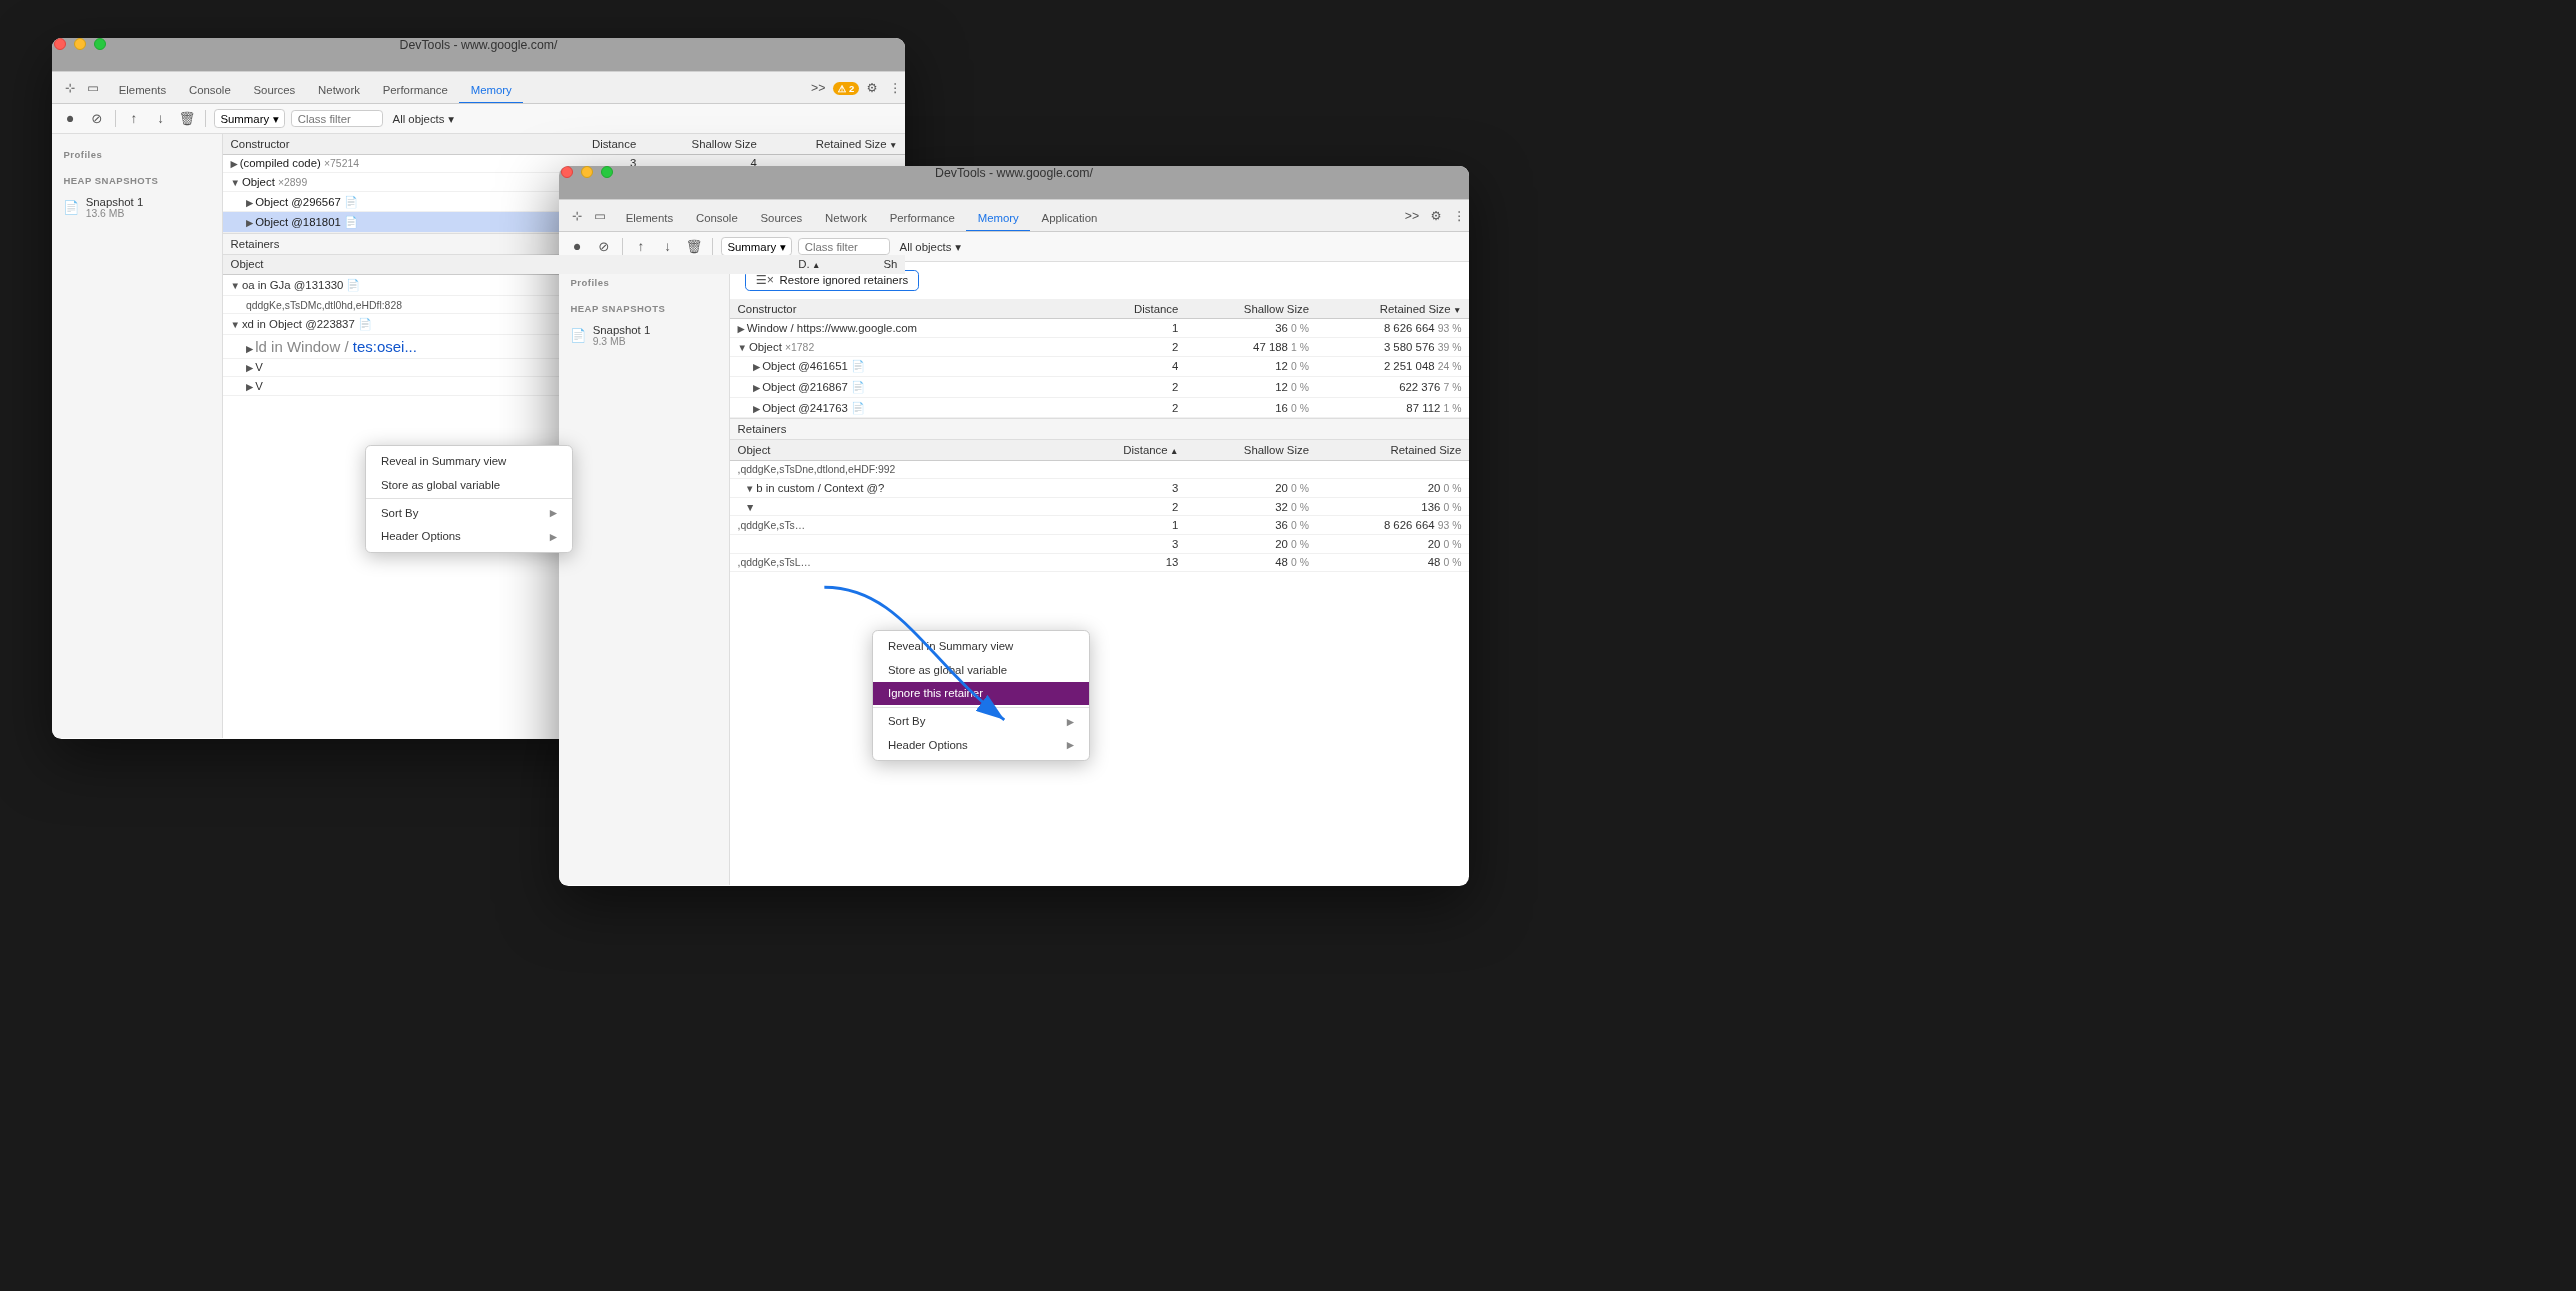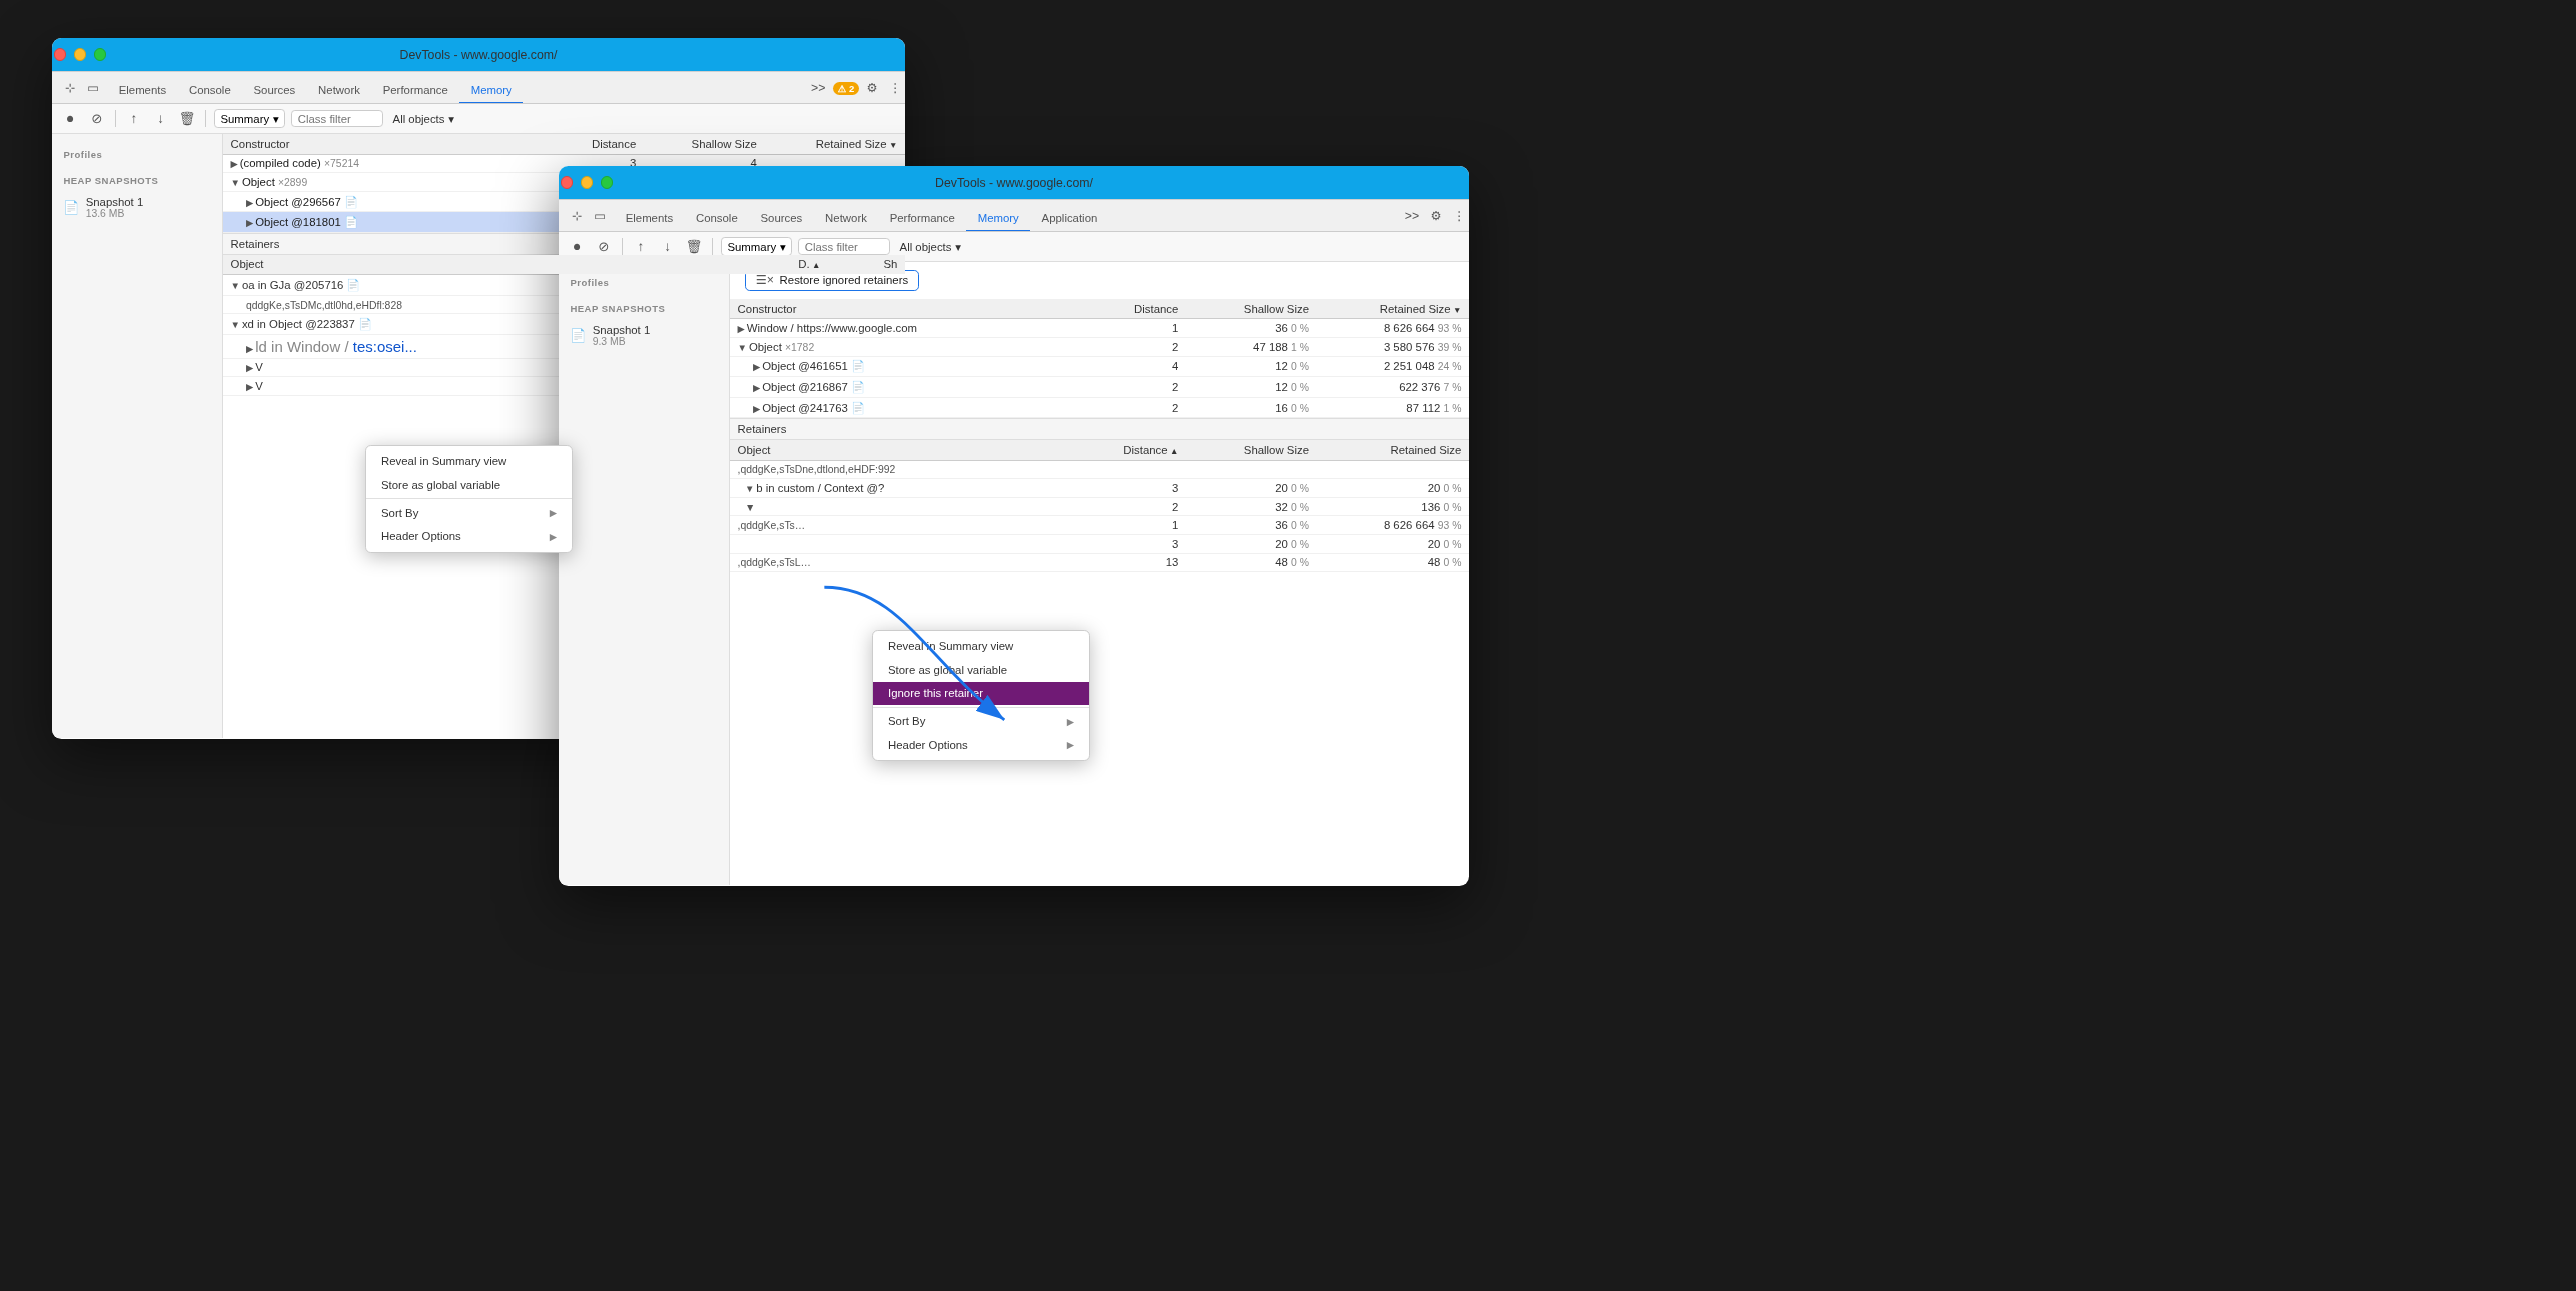--- a/index.html
+++ b/index.html
@@ -17,24 +17,24 @@
     .devtools-window {
       background: #ffffff;
       border-radius: 9.5px;
       box-shadow: 0 19px 57px rgba(0,0,0,0.5);
       overflow: hidden;
       position: absolute;
     }
 
     
     .title-bar {
-      background: #0ea5e9;
+      background: #a3a3a3;
       height: 34px;
       display: flex;
-      align-items: center;
+      align-items: flex-start;
       padding: 0 2px;
       border-bottom: 0.9px solid #d0d0d0;
       position: relative;
     }
     .traffic-lights {
       display: flex;
       gap: 7.6px;
       align-items: center;
     }
     .traffic-light {
@@ -480,21 +480,21 @@
         <table>
           <thead>
             <tr>
               <th class="col-constructor">Object</th>
               <th style="width:47px; text-align:right;" class="sort-asc">D.</th>
               <th style="width:47px; text-align:right;">Sh</th>
             </tr>
           </thead>
           <tbody>
             <tr>
-              <td><span class="expand-arrow">▼</span><span>oa in GJa @205716 📄</span></td>
+              <td><span class="expand-arrow">▼</span><span>oa in GJa @131330 📄</span></td>
               <td class="num-col">3</td>
               <td class="num-col"></td>
             </tr>
             <tr>
               <td style="padding-left: 23px;"><span style="color:#555; font-size:10.4px;">qddgKe,sTsDMc,dtl0hd,eHDfl:828</span></td>
               <td class="num-col"></td>
               <td class="num-col"></td>
             </tr>
             <tr>
               <td><span class="expand-arrow">▼</span><span>xd in Object @223837 📄</span></td>

